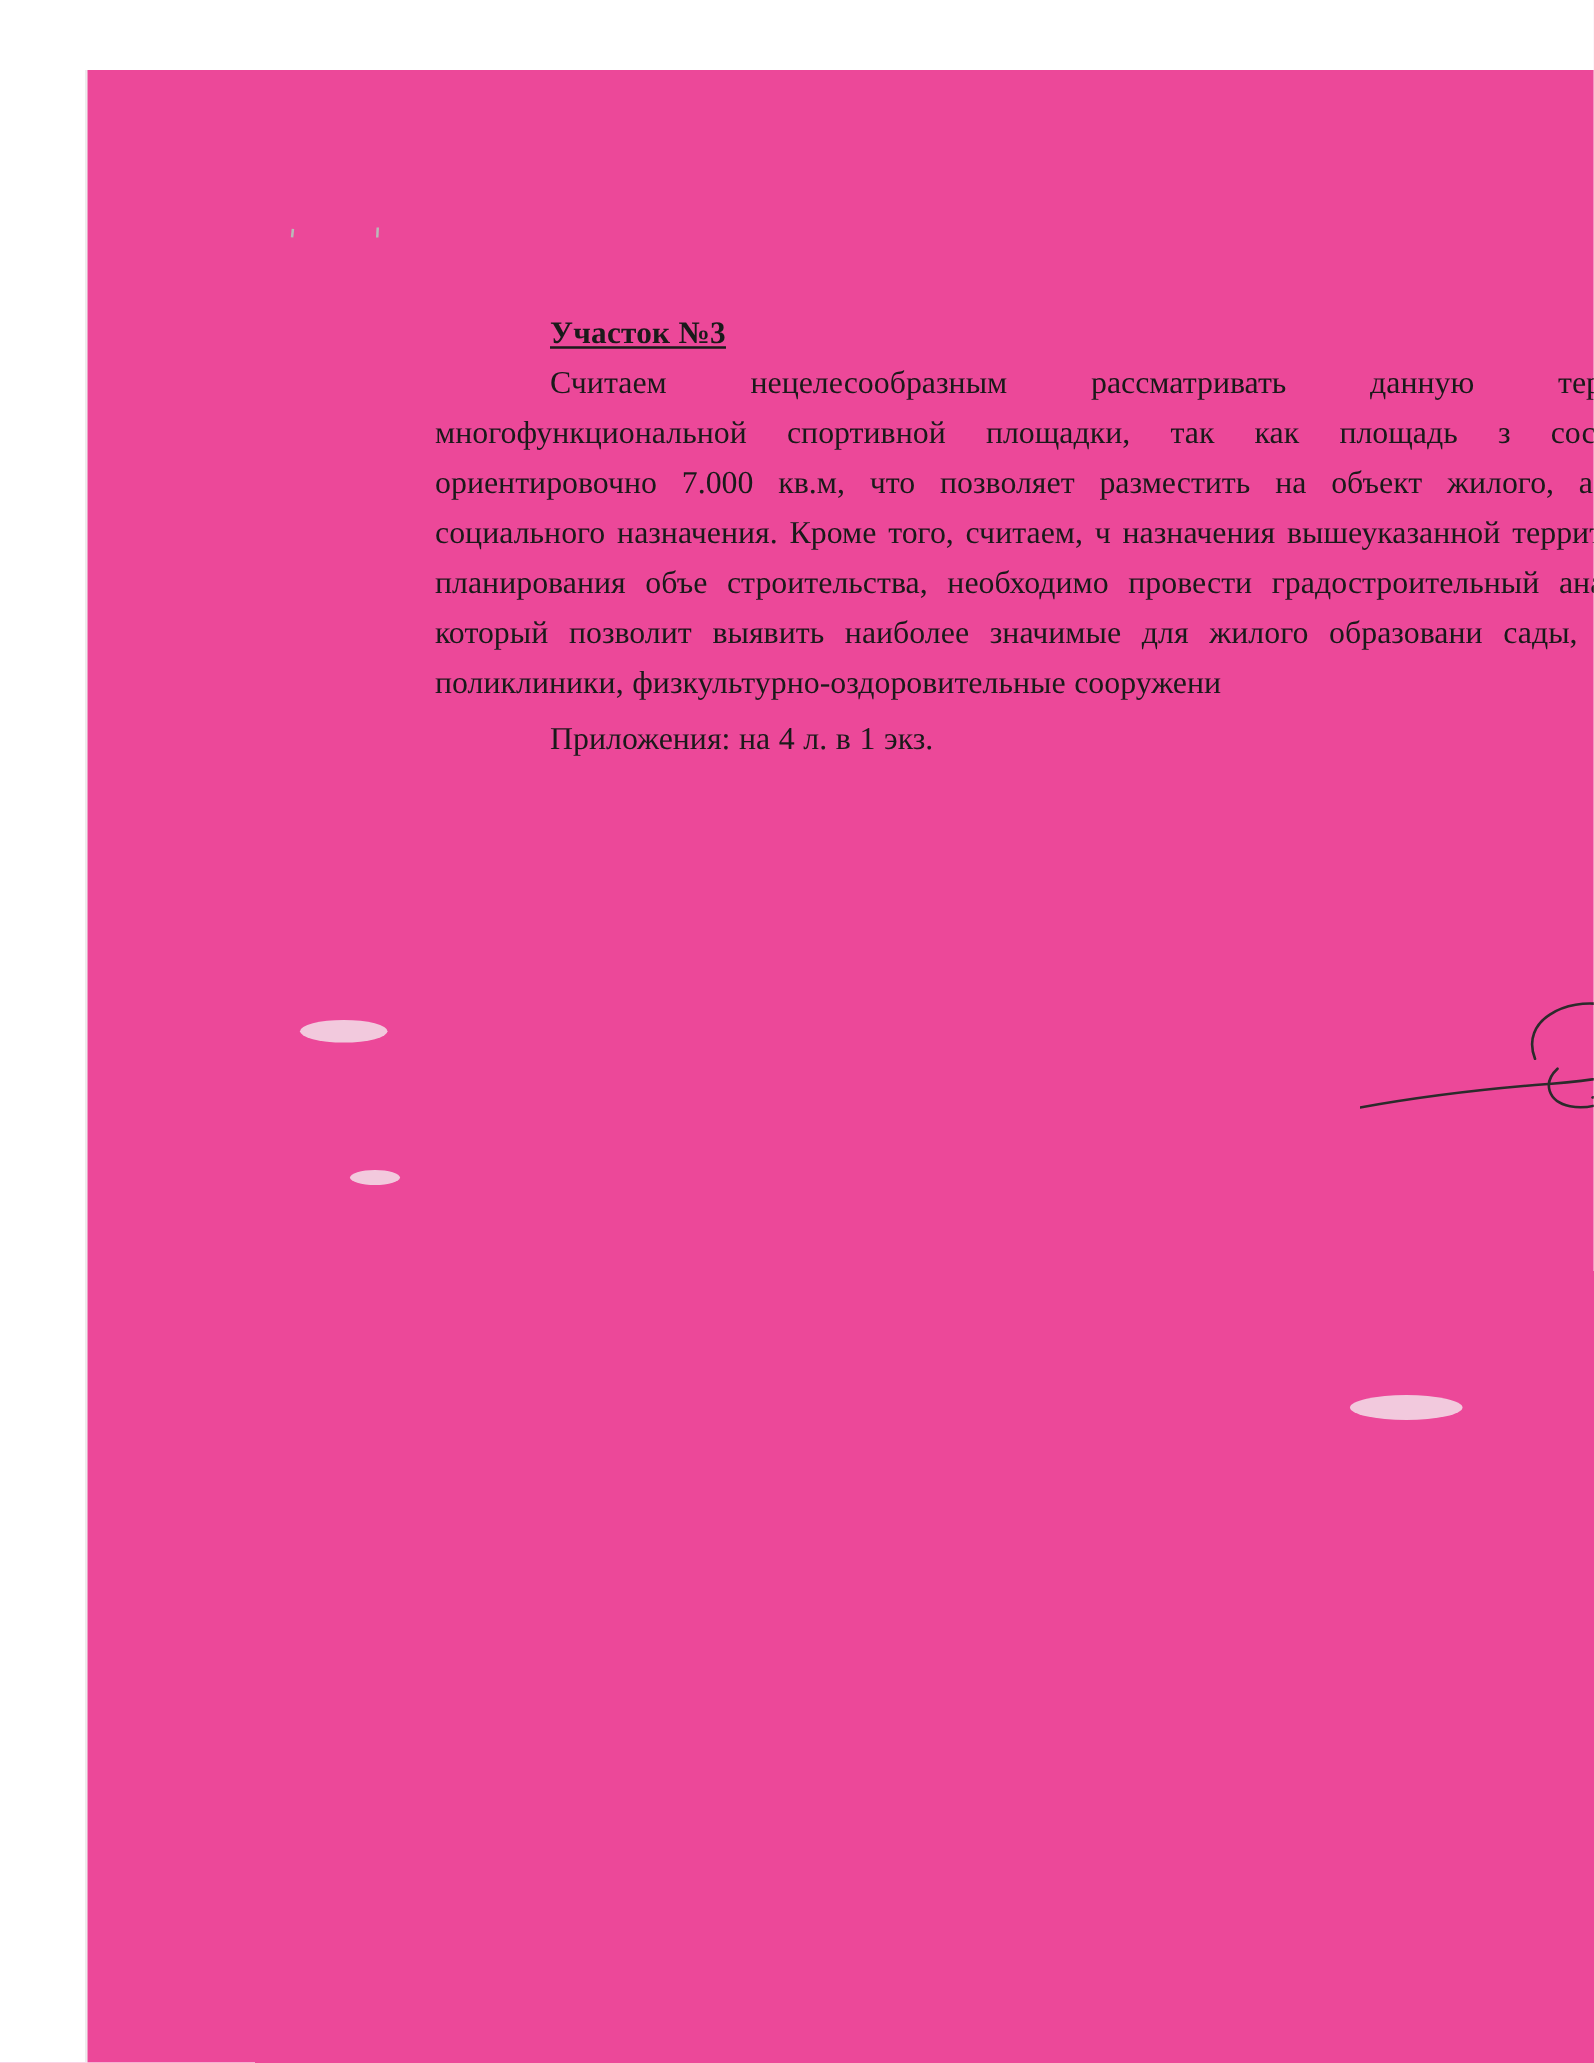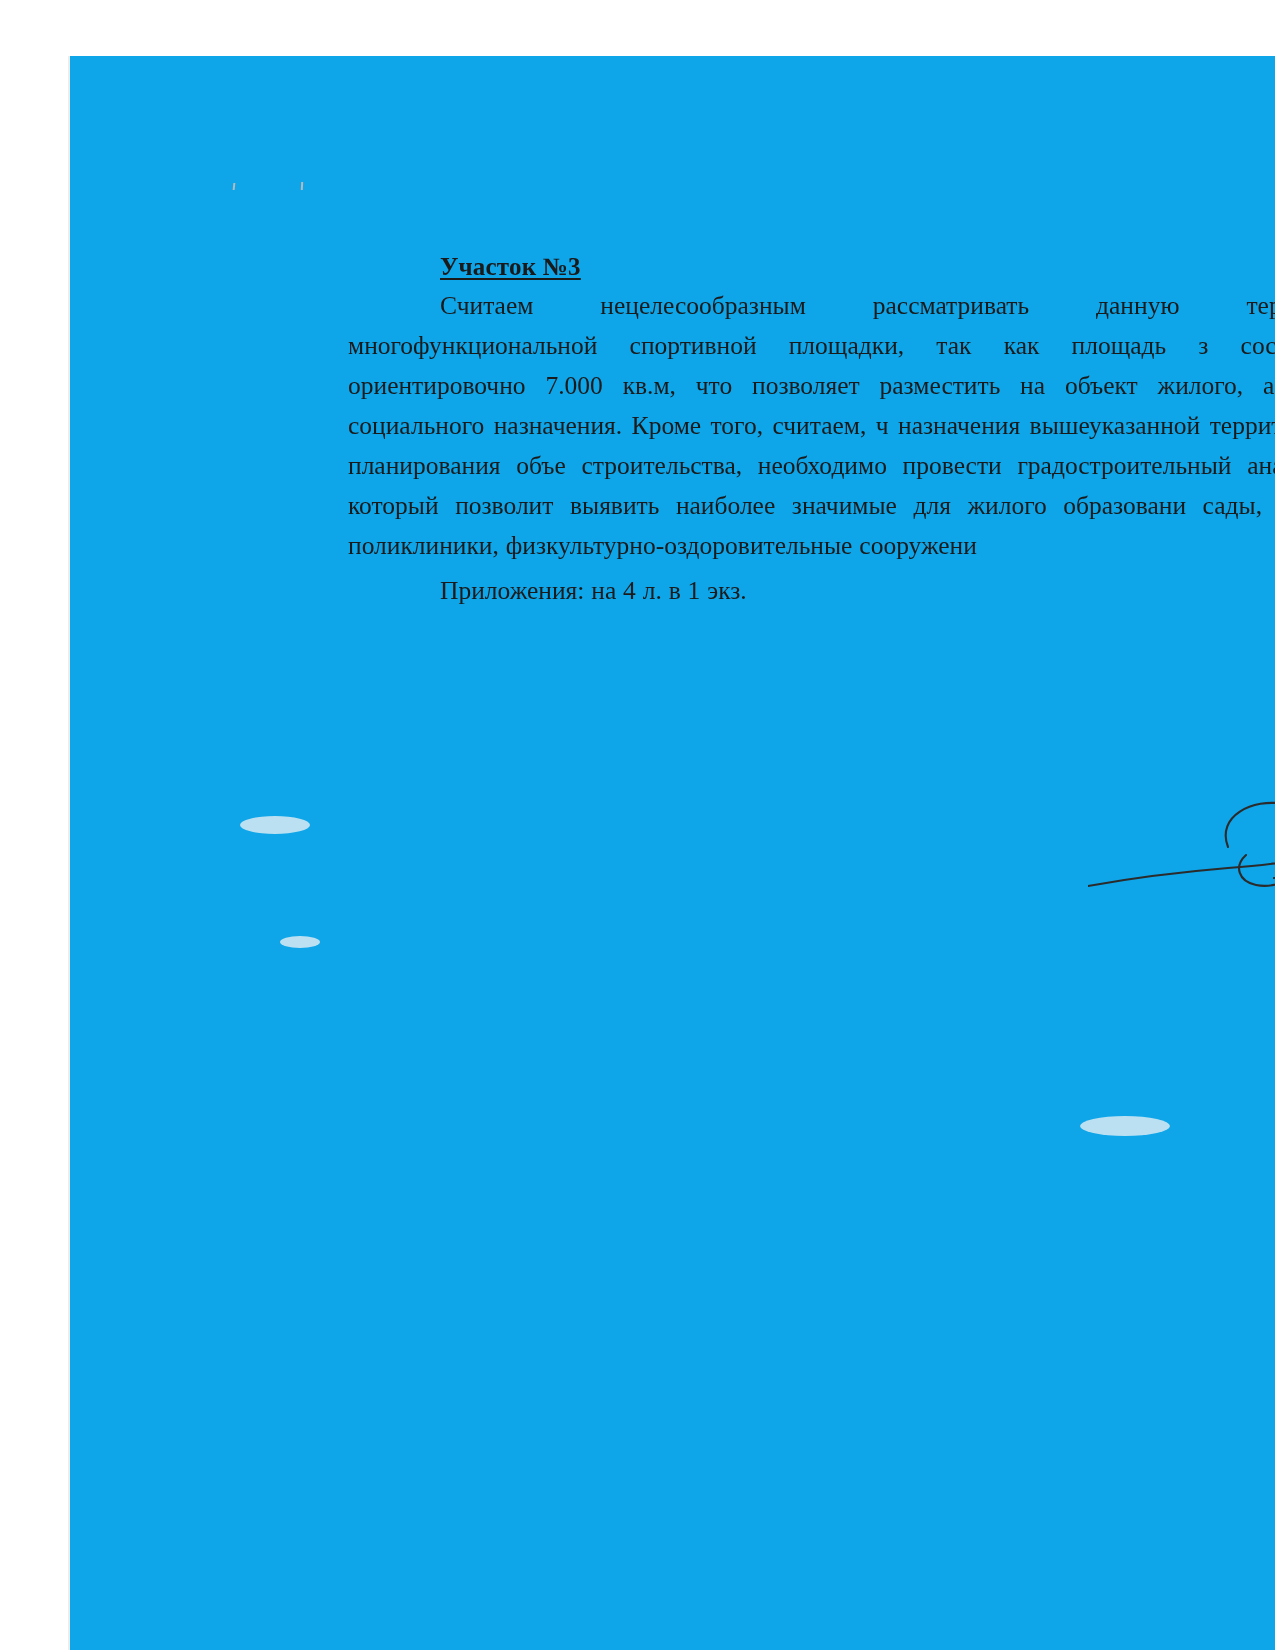--- a/index.html
+++ b/index.html
@@ -16,21 +16,21 @@
     overflow: hidden;
   }
 
   
   .scan-page {
     position: absolute;
     left: 70px;
     top: 56px;
     width: 1205px;
     height: 1594px;
-    background: #0ea5e9;
+    background: #ec4899;
     box-shadow: inset 0 0 0 0 rgba(0,0,0,0);
   }
 
   
   .scan-edge-left {
     position: absolute;
     left: 68px;
     top: 56px;
     width: 2px;
     height: 1594px;

